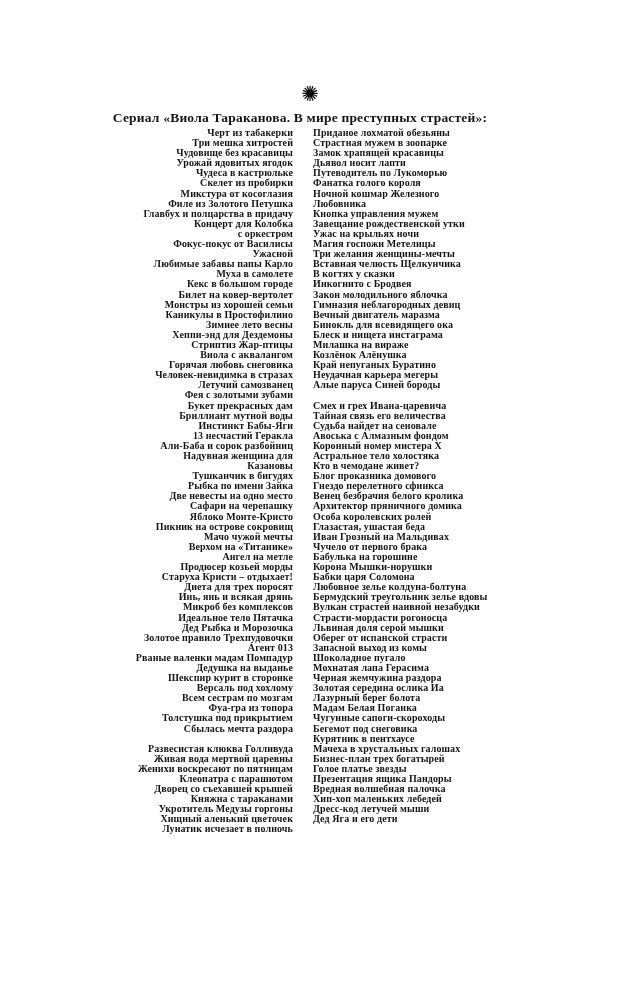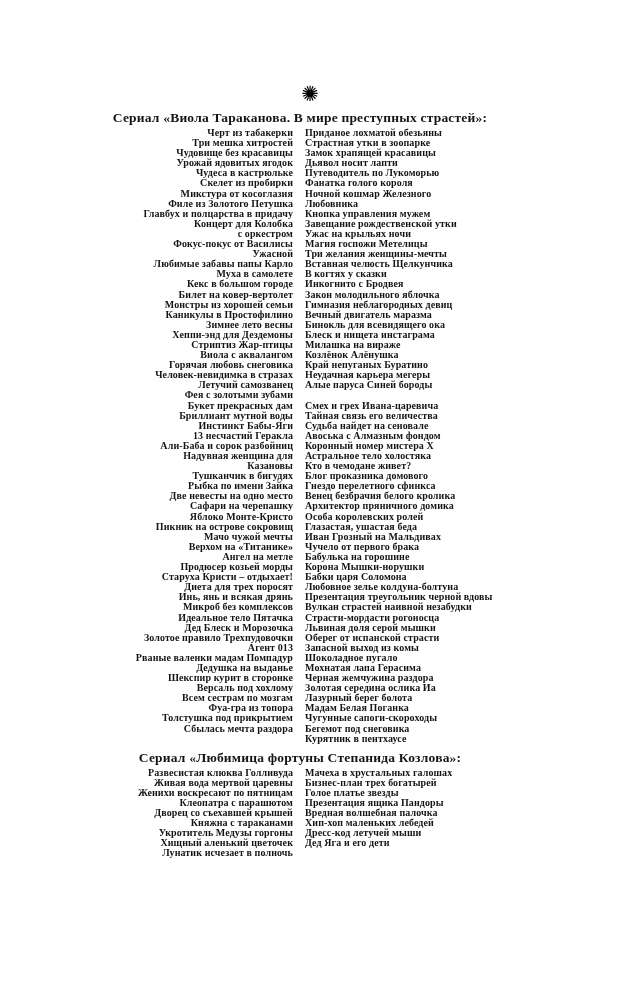--- a/index.html
+++ b/index.html
@@ -33,21 +33,21 @@
     font-weight: bold;
     text-align: center;
     margin: 6px 0 2px 0;
     line-height: 16px;
     letter-spacing: 0.2px;
     white-space: nowrap;
     font-family: Liberation Serif, serif;
   }
   .cols {
     display: flex;
-    gap: 12px;
+    gap: 20px;
     justify-content: flex-end;
   }
   .col {
     min-width: 0;
   }
   .col-left {
     flex: none;
     width: 253px;
     text-align: right;
   }
@@ -96,21 +96,21 @@
             <div class="line">Хеппи-энд для Дездемоны</div>
             <div class="line">Стриптиз Жар-птицы</div>
             <div class="line">Виола с аквалангом</div>
             <div class="line">Горячая любовь снеговика</div>
             <div class="line">Человек-невидимка в стразах</div>
             <div class="line">Летучий самозванец</div>
             <div class="line">Фея с золотыми зубами</div>
           </div>
           <div class="col col-right">
             <div class="line">Приданое лохматой обезьяны</div>
-            <div class="line">Страстная утки в зоопарке</div>
+            <div class="line">Страстная мужем в зоопарке</div>
             <div class="line">Замок храпящей красавицы</div>
             <div class="line">Дьявол носит лапти</div>
             <div class="line">Путеводитель по Лукоморью</div>
             <div class="line">Фанатка голого короля</div>
             <div class="line">Ночной кошмар Железного</div>
             <div class="line">Любовника</div>
             <div class="line">Кнопка управления мужем</div>
             <div class="line">Завещание рождественской утки</div>
             <div class="line">Ужас на крыльях ночи</div>
             <div class="line">Магия госпожи Метелицы</div>
@@ -174,55 +174,54 @@
         </div>
       </section>
       <section class="series-section">
         <div class="cols">
           <div class="col col-left">
             <div class="line">Старуха Кристи – отдыхает!</div>
             <div class="line">Диета для трех поросят</div>
             <div class="line">Инь, янь и всякая дрянь</div>
             <div class="line">Микроб без комплексов</div>
             <div class="line">Идеальное тело Пятачка</div>
-            <div class="line">Дед Блеск и Морозочка</div>
+            <div class="line">Дед Рыбка и Морозочка</div>
             <div class="line">Золотое правило Трехпудовочки</div>
             <div class="line">Агент 013</div>
             <div class="line">Рваные валенки мадам Помпадур</div>
             <div class="line">Дедушка на выданье</div>
             <div class="line">Шекспир курит в сторонке</div>
             <div class="line">Версаль под хохлому</div>
             <div class="line">Всем сестрам по мозгам</div>
             <div class="line">Фуа-гра из топора</div>
             <div class="line">Толстушка под прикрытием</div>
             <div class="line">Сбылась мечта раздора</div>
           </div>
           <div class="col col-right">
             <div class="line">Бабки царя Соломона</div>
             <div class="line">Любовное зелье колдуна-болтуна</div>
-            <div class="line">Презентация треугольник черной вдовы</div>
+            <div class="line">Бермудский треугольник зелье вдовы</div>
             <div class="line">Вулкан страстей наивной незабудки</div>
             <div class="line">Страсти-мордасти рогоносца</div>
             <div class="line">Львиная доля серой мышки</div>
             <div class="line">Оберег от испанской страсти</div>
             <div class="line">Запасной выход из комы</div>
             <div class="line">Шоколадное пугало</div>
             <div class="line">Мохнатая лапа Герасима</div>
             <div class="line">Черная жемчужина раздора</div>
             <div class="line">Золотая середина ослика Иа</div>
             <div class="line">Лазурный берег болота</div>
             <div class="line">Мадам Белая Поганка</div>
             <div class="line">Чугунные сапоги-скороходы</div>
             <div class="line">Бегемот под снеговика</div>
             <div class="line">Курятник в пентхаусе</div>
           </div>
         </div>
       </section>
       <section class="series-section">
-        <h2>Сериал «Любимица фортуны Степанида Козлова»:</h2>
         <div class="cols">
           <div class="col col-left">
             <div class="line">Развесистая клюква Голливуда</div>
             <div class="line">Живая вода мертвой царевны</div>
             <div class="line">Женихи воскресают по пятницам</div>
             <div class="line">Клеопатра с парашютом</div>
             <div class="line">Дворец со съехавшей крышей</div>
             <div class="line">Княжна с тараканами</div>
             <div class="line">Укротитель Медузы горгоны</div>
             <div class="line">Хищный аленький цветочек</div>

